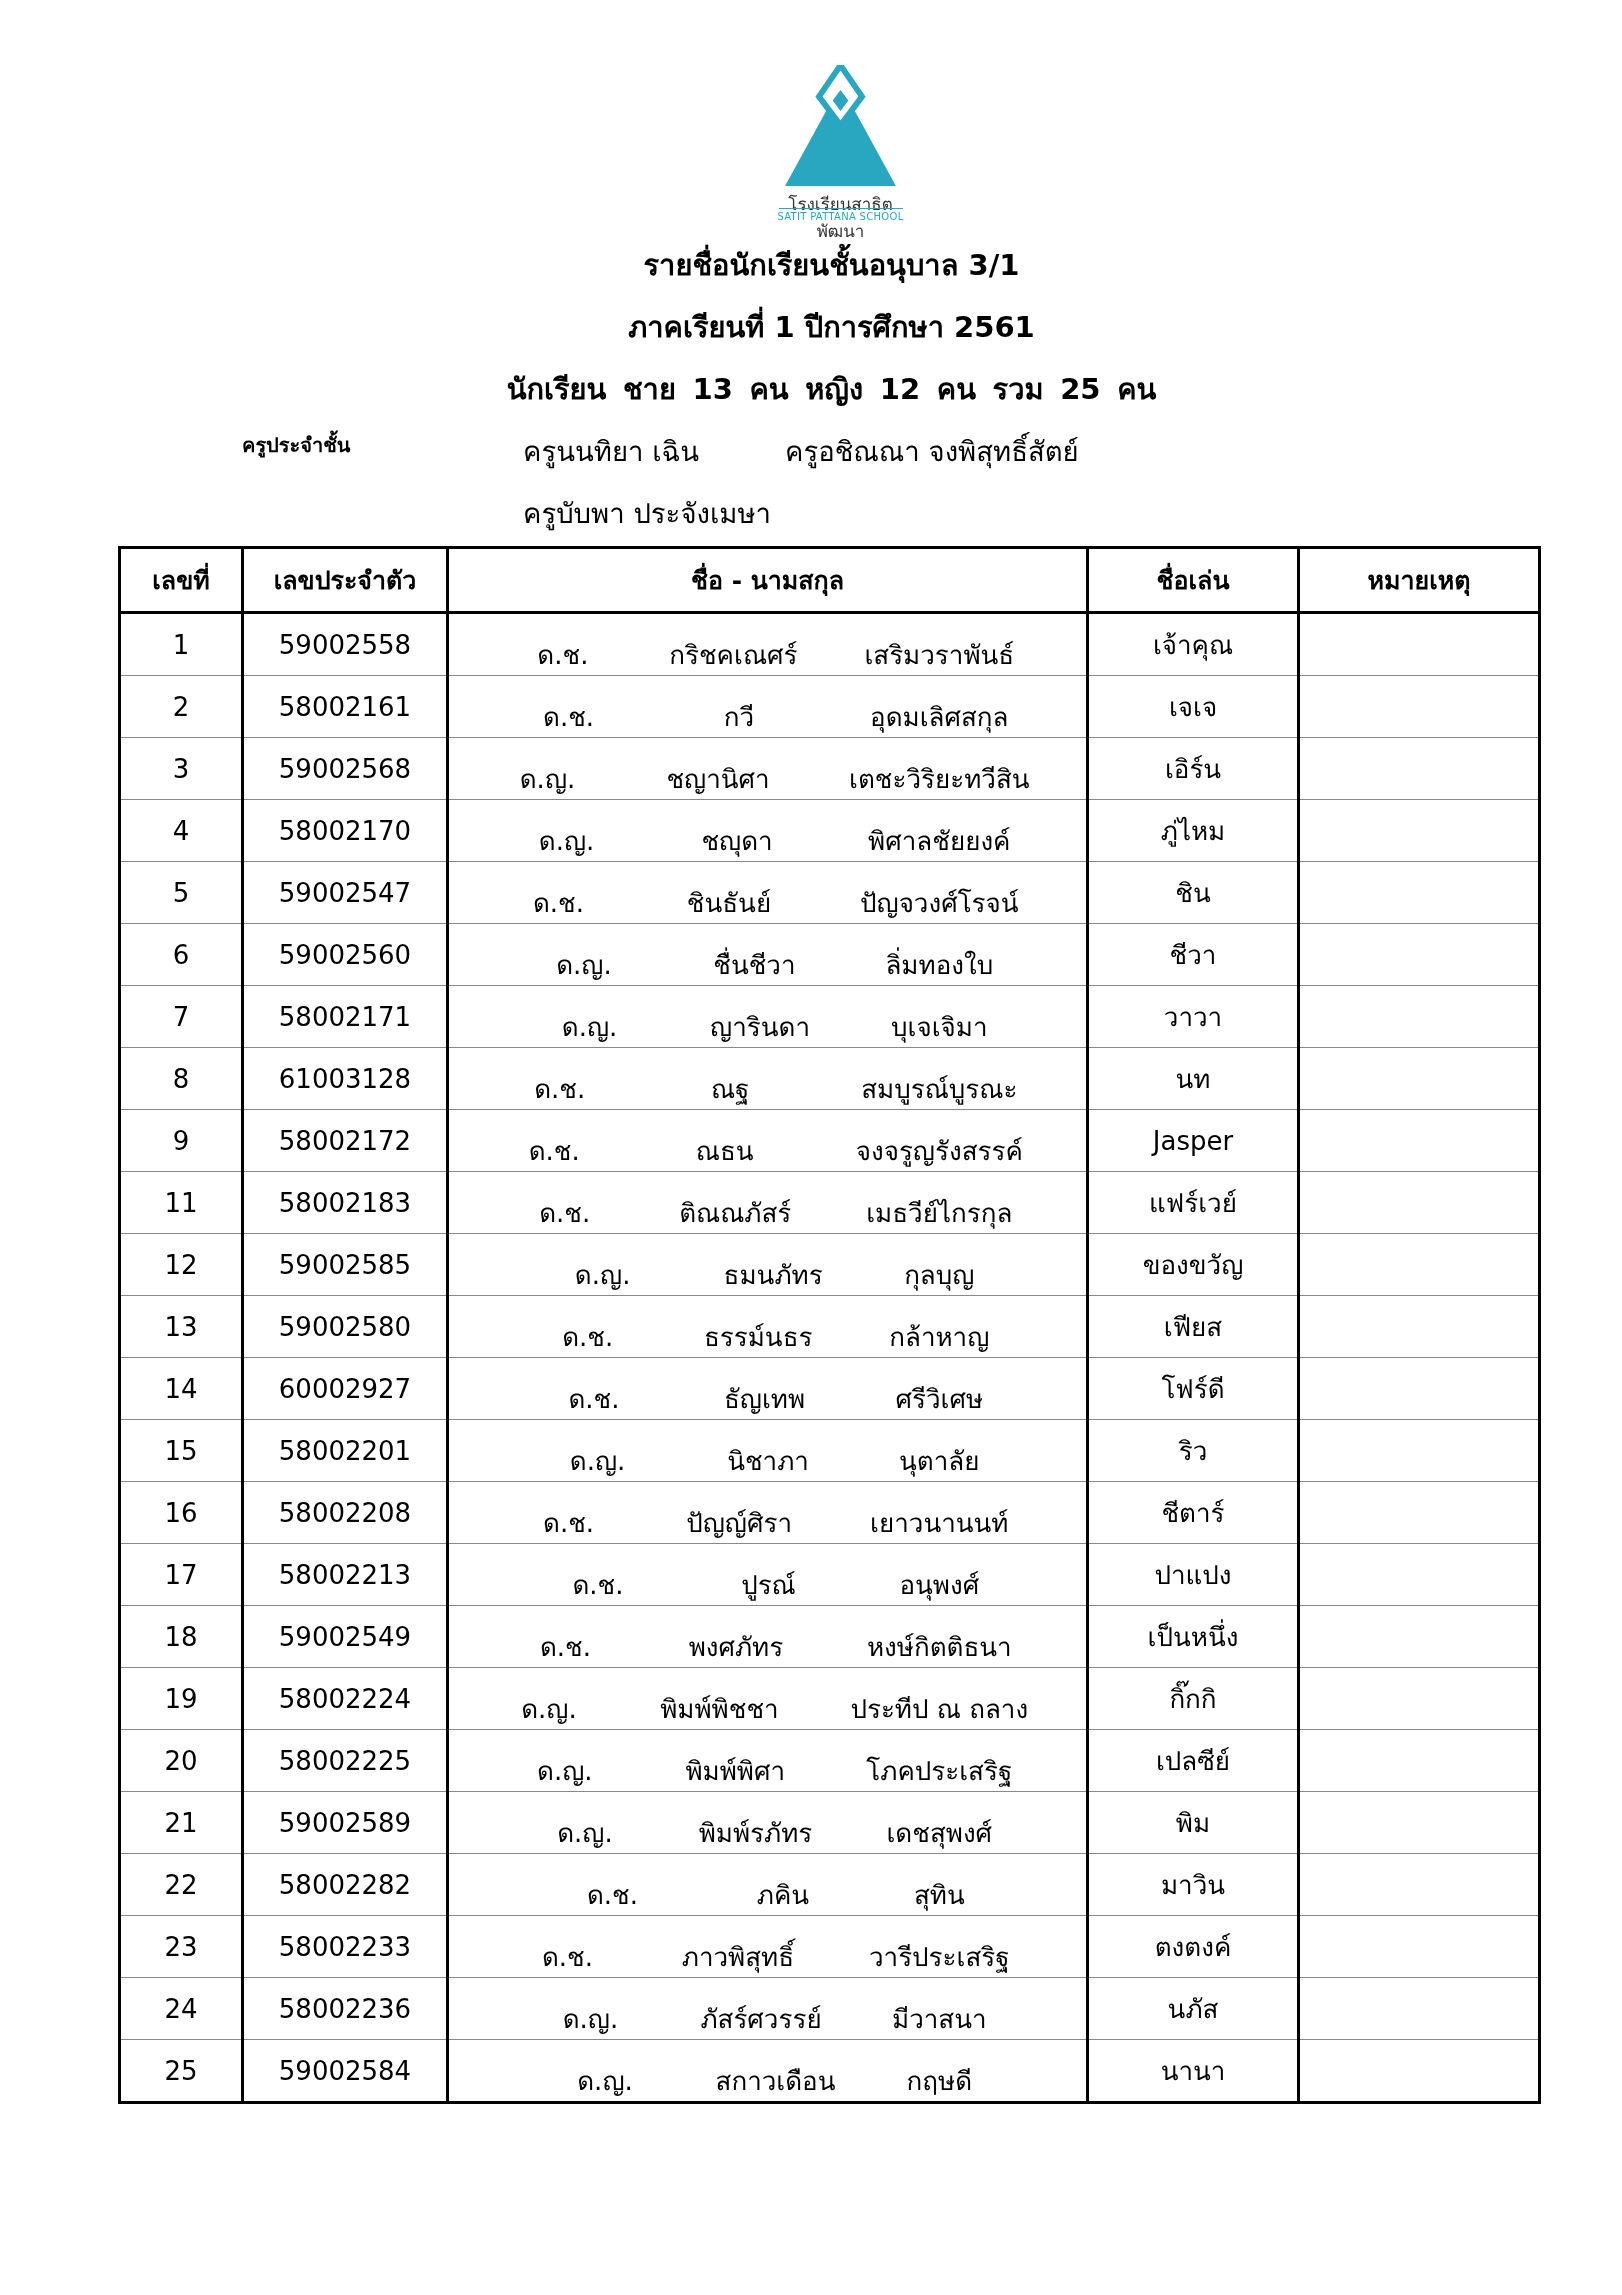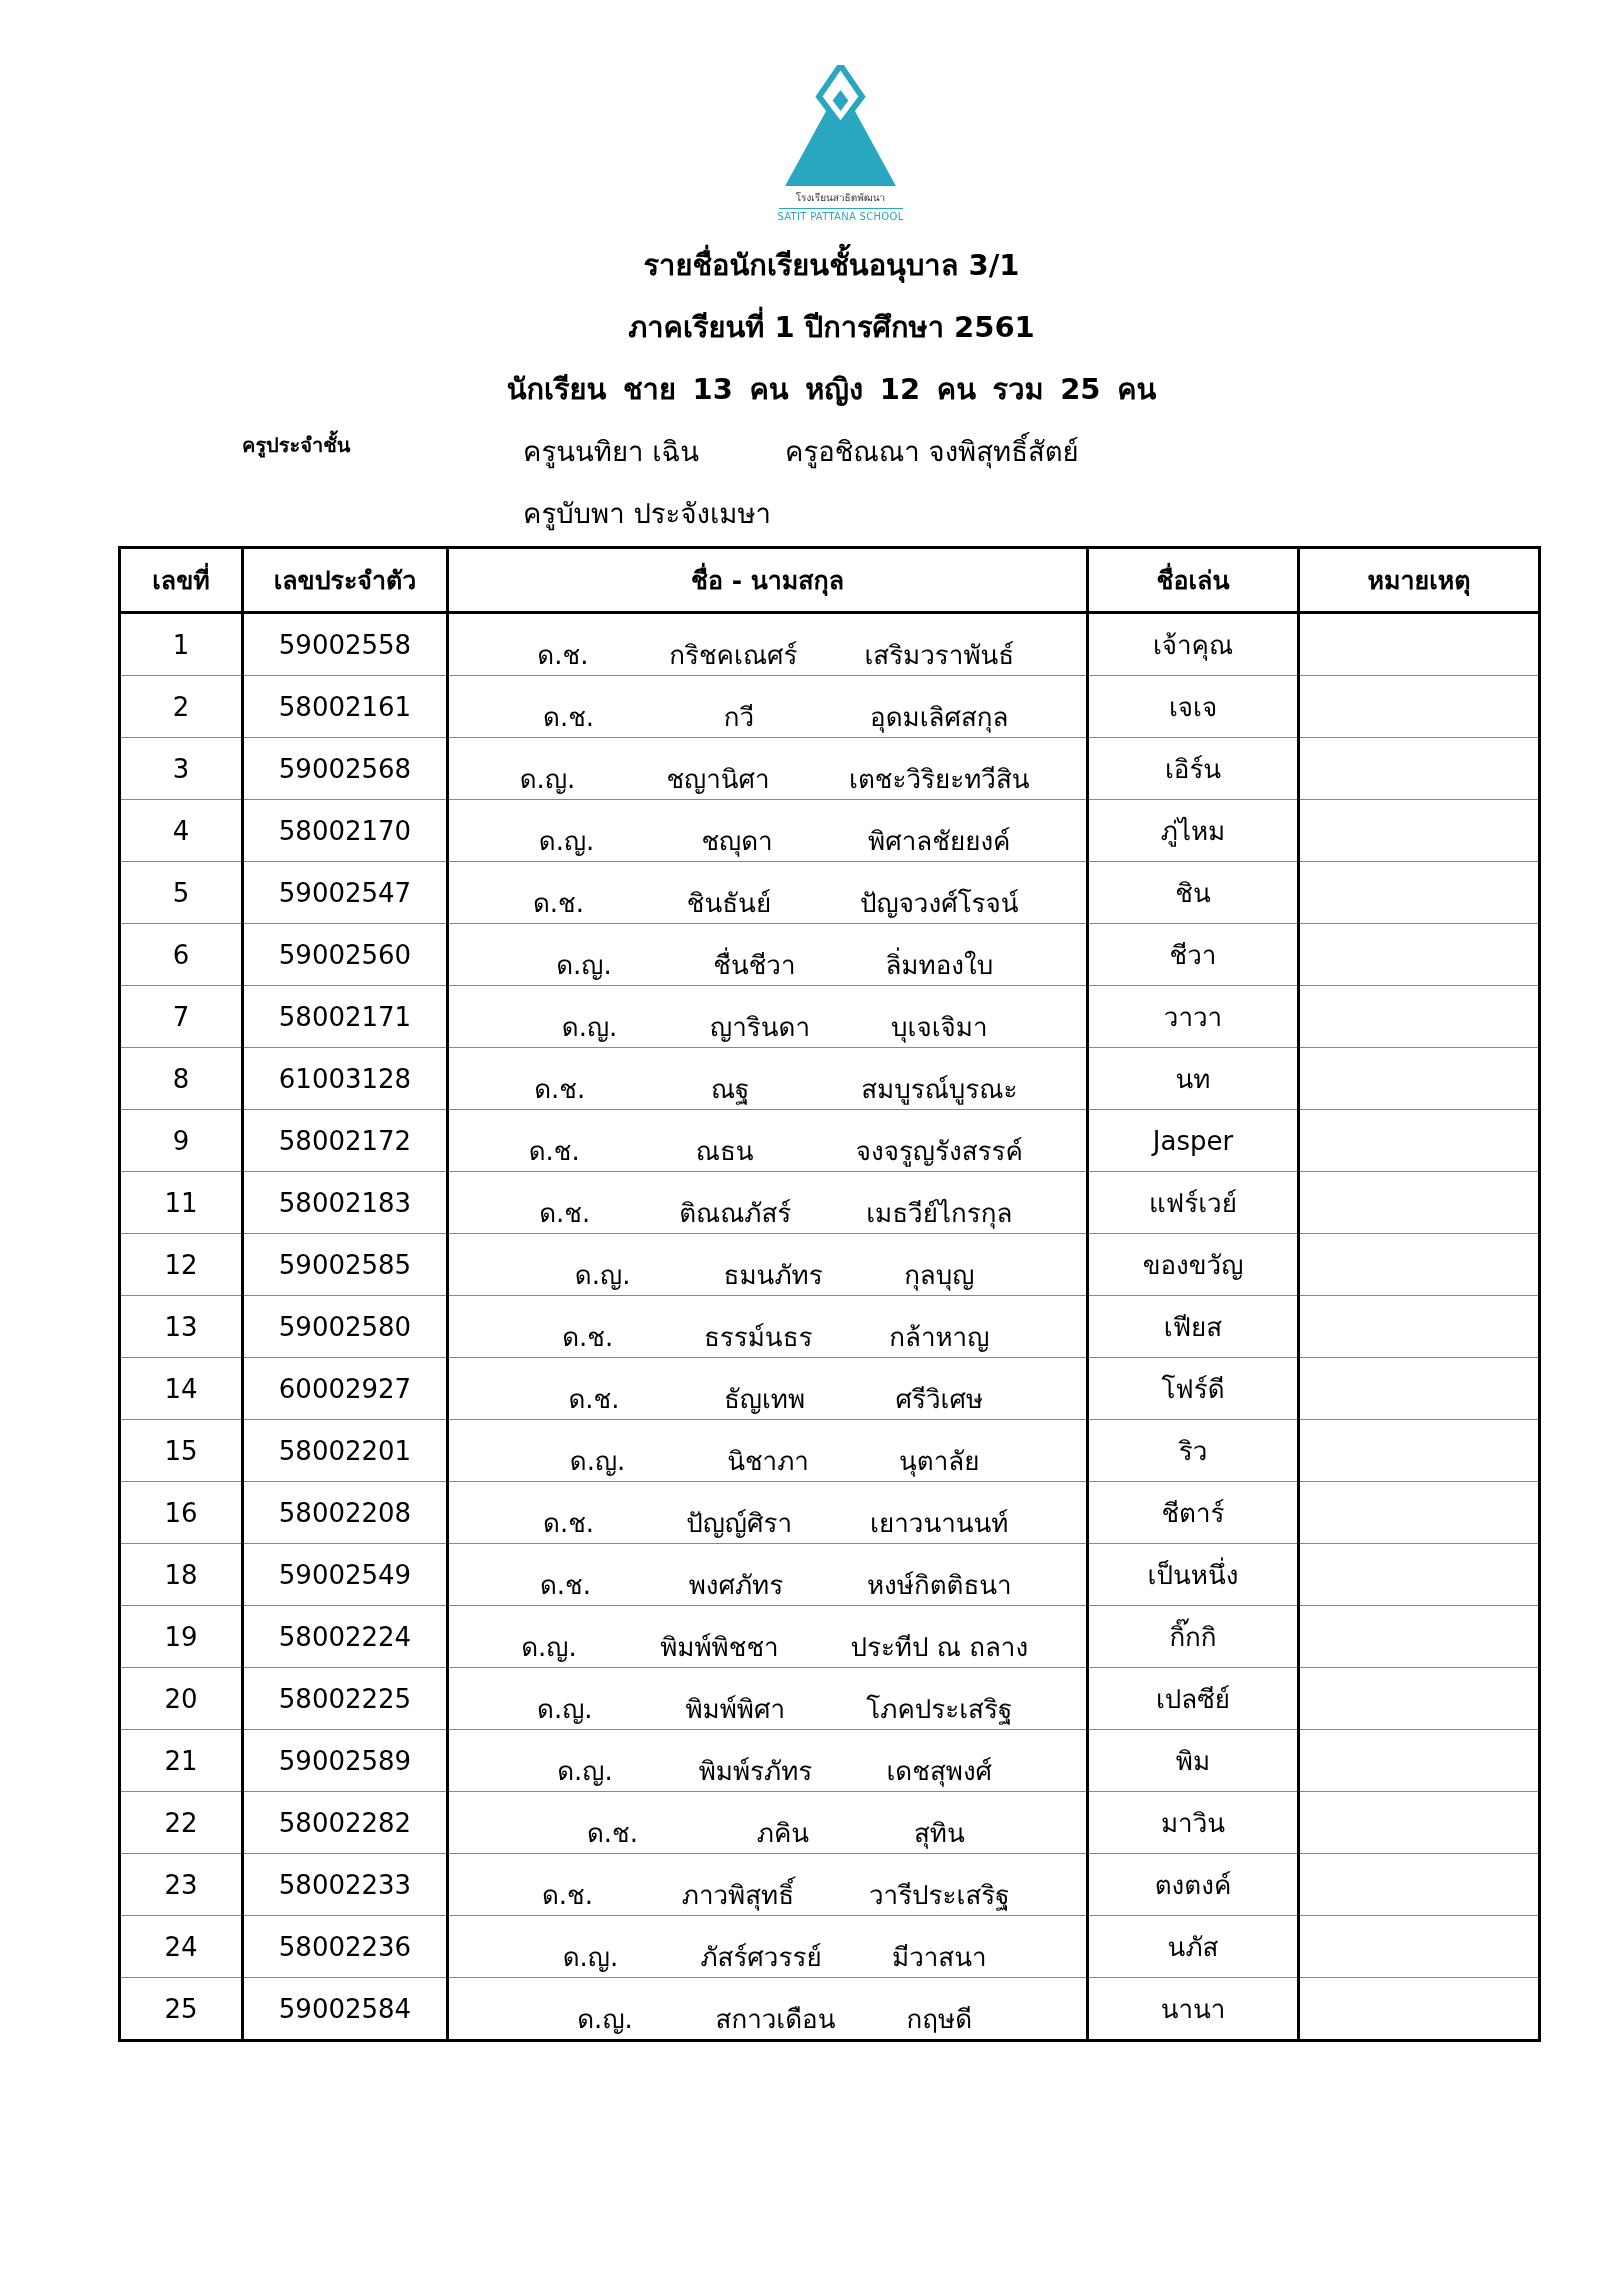--- a/index.html
+++ b/index.html
@@ -1,19 +1,19 @@
 <!DOCTYPE html>
 <html style="font-size:10.5px"><head>
 <meta charset="utf-8">
 <style>
   html, body { margin: 0; padding: 0; background: #ffffff; }
   body { width: 1623px; height: 2295px; position: relative; font-family: "DejaVu Sans", sans-serif; color: #000; }
   .logo { position: absolute; left: 772px; top: 65px; width: 137px; height: 164px; }
   .logo svg { display: block; }
-  .logo-th { position: absolute; left: 772px; top: 190px; width: 137px; text-align: center; font-size: 10px; color: #333; }
+  .logo-th { position: absolute; left: 772px; top: 190px; width: 137px; text-align: center; font-size: 17px; color: #333; }
   .logo-line { position: absolute; left: 779px; top: 208px; width: 124px; height: 1.3px; background: #2aa7c0; }
   .logo-en { position: absolute; left: 772px; top: 211px; width: 137px; text-align: center; font-size: 10px; color: #2aa7c0; letter-spacing: 0.3px; }
   .title { position: absolute; left: 0; width: 1623px; text-align: center; font-weight: bold; font-size: 29px; margin-left: 20px; }
   .t1 { top: 242px; }
   .t2 { top: 304px; }
   .t3 { top: 366px; word-spacing: 6.5px; }
   .teacher-label { position: absolute; left: 242px; top: 429px; font-size: 20px; font-weight: bold; }
   .teacher { position: absolute; font-size: 27.5px; }
   .tA { left: 523px; top: 429px; }
   .tB { left: 785px; top: 429px; }
@@ -165,20 +165,27 @@
         <td></td>
       </tr>
       <tr>
         <td>16</td>
         <td>58002208</td>
         <td class="name"><span class="prefix">ด.ช.</span><span class="first">ปัญญ์ศิรา</span><span class="last">เยาวนานนท์</span></td>
         <td>ชีตาร์</td>
         <td></td>
       </tr>
       <tr>
+        <td>17</td>
+        <td>58002213</td>
+        <td class="name"><span class="prefix">ด.ช.</span><span class="first">ปูรณ์</span><span class="last">อนุพงศ์</span></td>
+        <td>ปาแปง</td>
+        <td></td>
+      </tr>
+      <tr>
         <td>18</td>
         <td>59002549</td>
         <td class="name"><span class="prefix">ด.ช.</span><span class="first">พงศภัทร</span><span class="last">หงษ์กิตติธนา</span></td>
         <td>เป็นหนึ่ง</td>
         <td></td>
       </tr>
       <tr>
         <td>19</td>
         <td>58002224</td>
         <td class="name"><span class="prefix">ด.ญ.</span><span class="first">พิมพ์พิชชา</span><span class="last">ประทีป ณ ถลาง</span></td>

